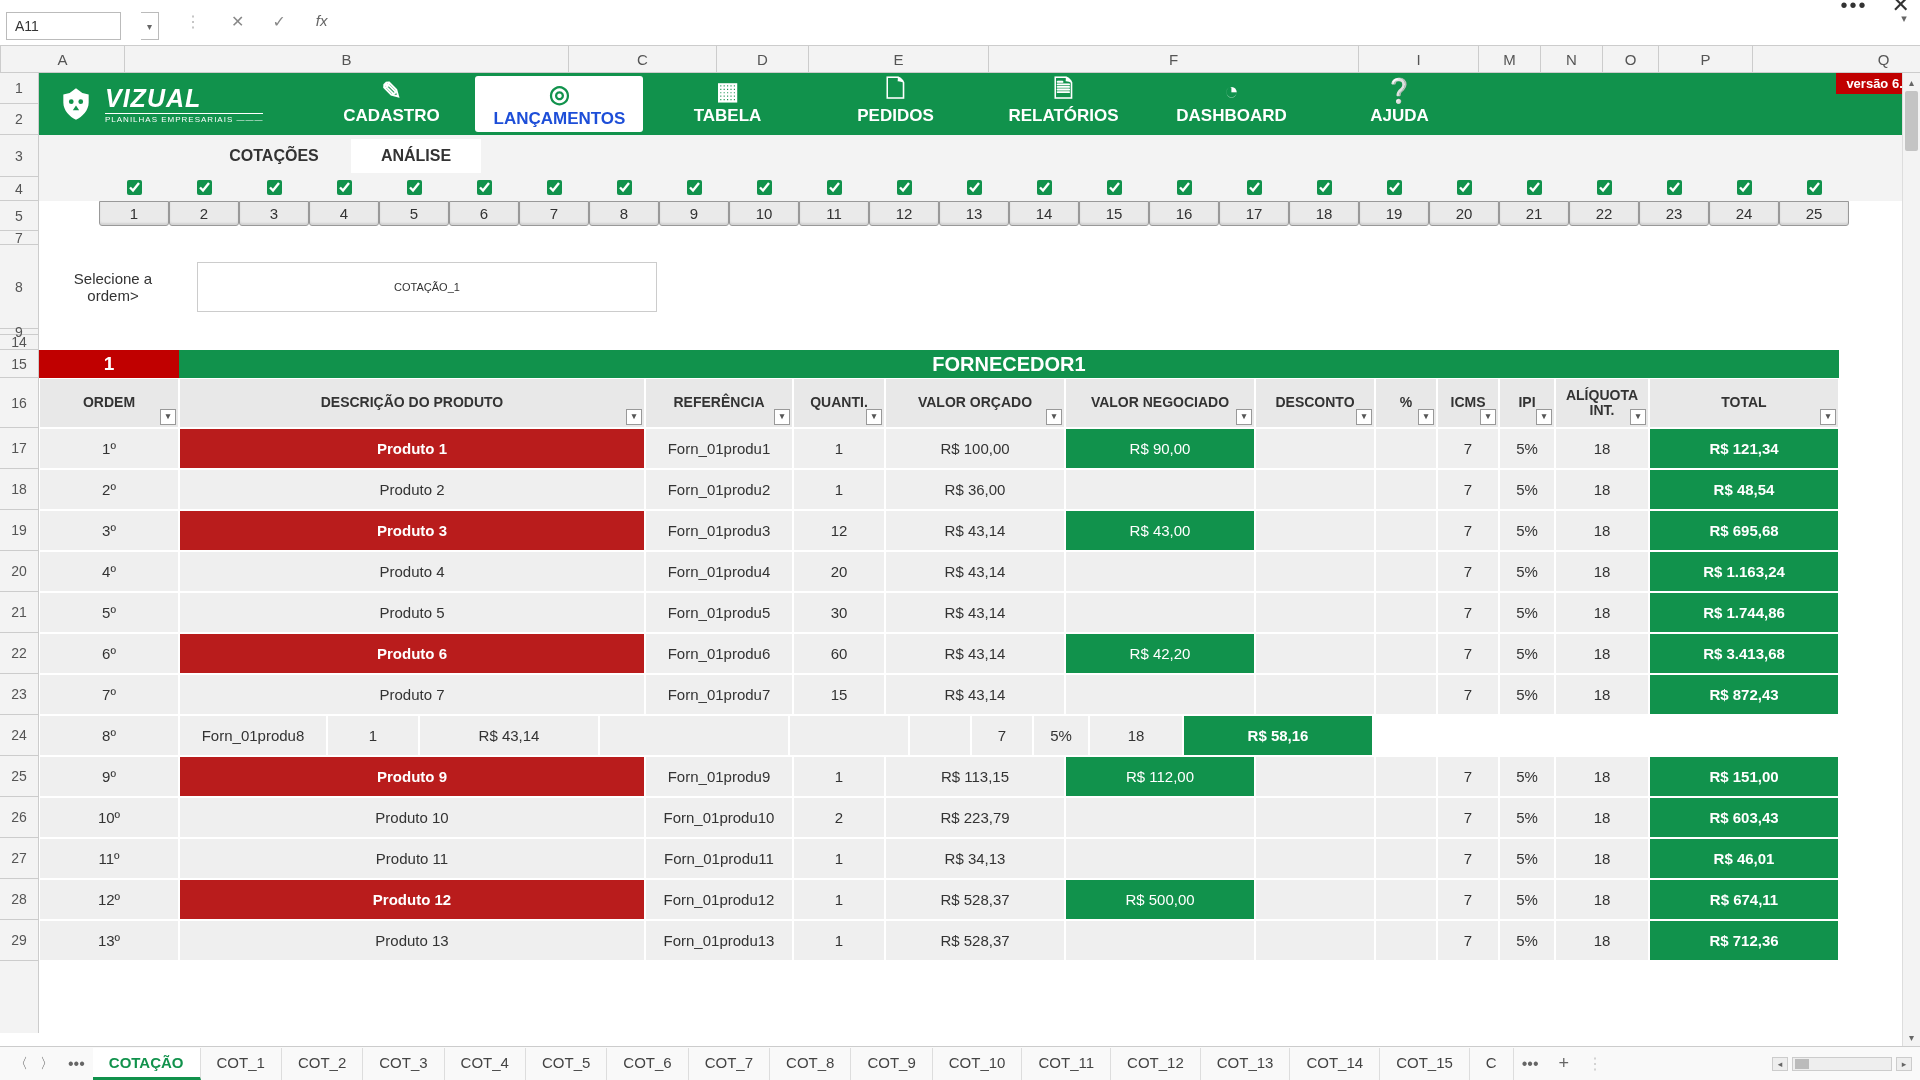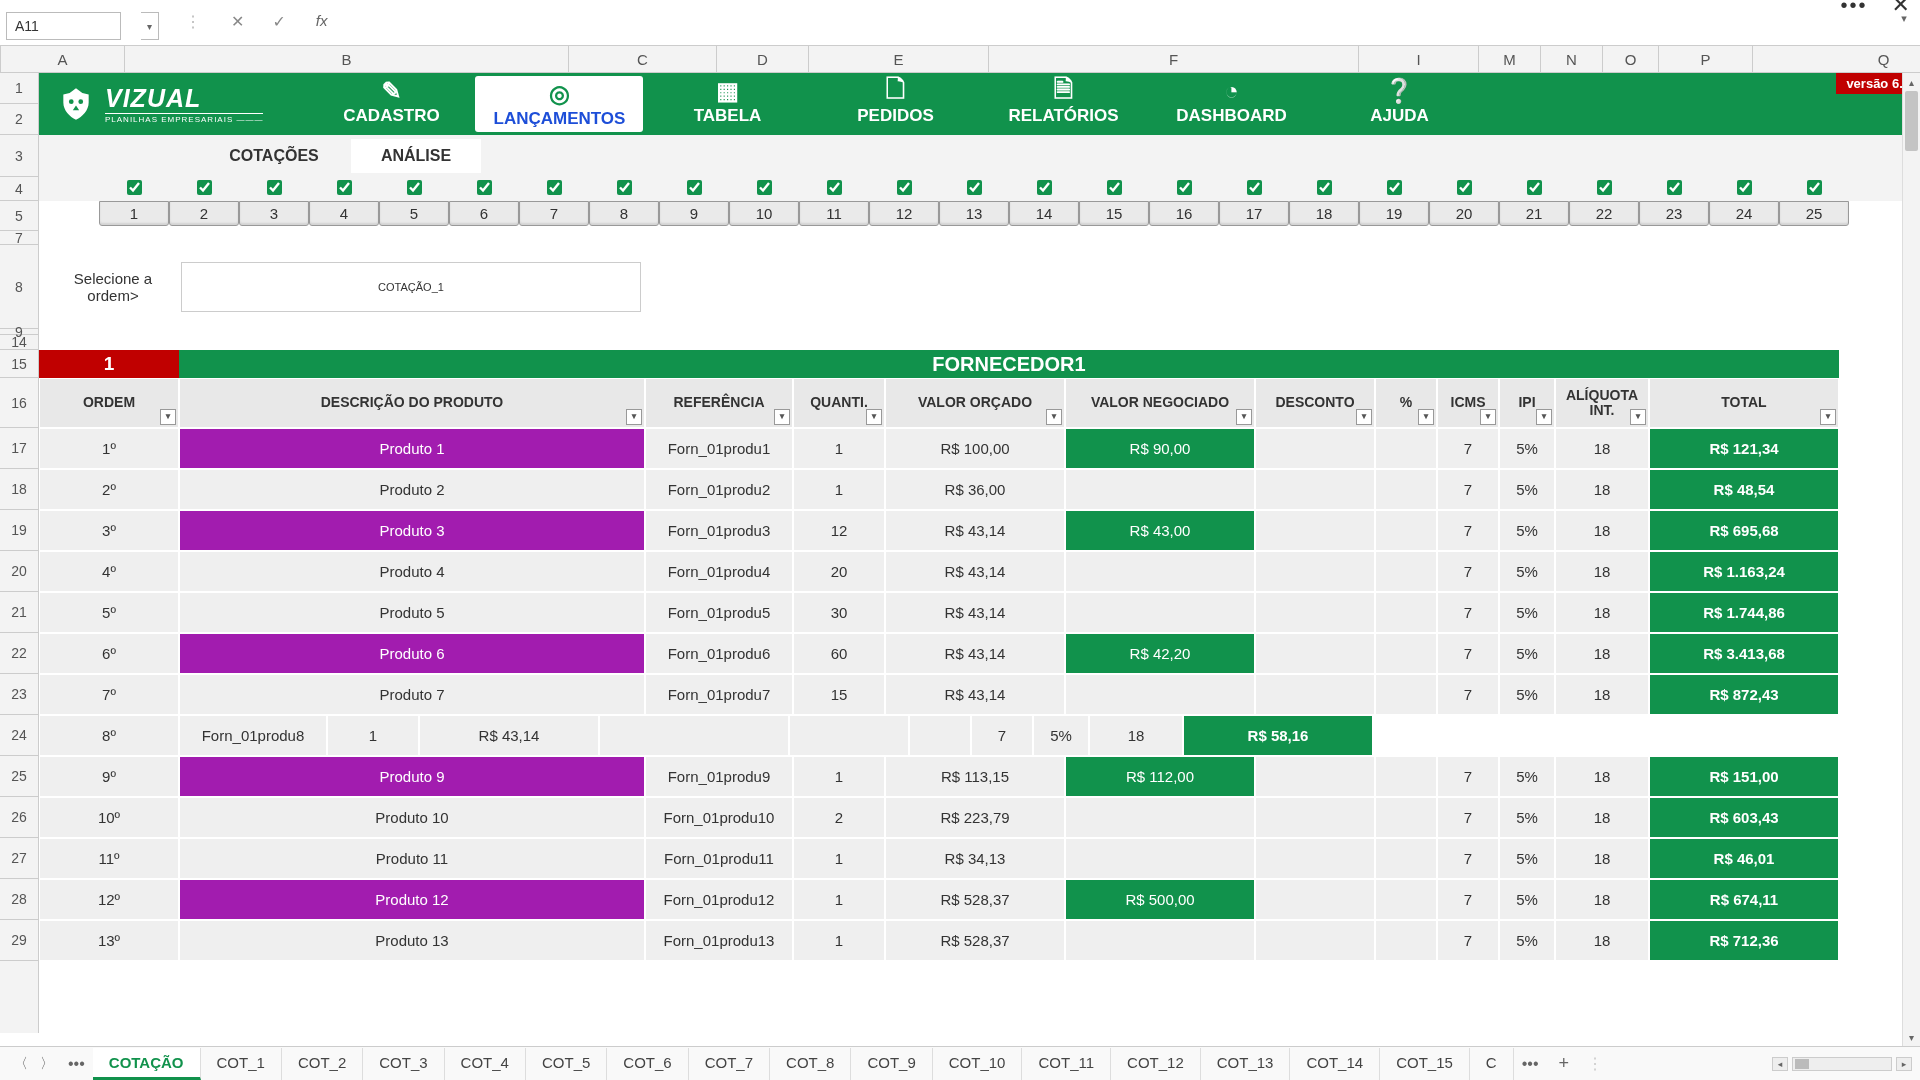--- a/index.html
+++ b/index.html
@@ -57,39 +57,39 @@
 .chk{width:70px;text-align:center}
 .chk input{width:15px;height:15px;accent-color:#11924c}
 
 
 .num-row{height:30px;display:flex;align-items:flex-start;padding-left:60px;gap:0;background:#fff}
 .num-btn{width:70px;height:25px;background:#eaeaea;border:1px solid #999;border-radius:0 0 3px 3px;text-align:center;font-size:15px;color:#333;display:flex;align-items:center;justify-content:center;margin-right:0;box-shadow:inset 0 -2px 2px rgba(0,0,0,0.1)}
 
 .spacer{height:14px;background:#fff}
 
 
-.dd-row{height:84px;display:flex;align-items:center;padding-left:14px;gap:8px}
+.dd-row{height:84px;display:flex;align-items:center;padding-left:14px;gap:24px}
 .dd-label{width:120px;text-align:center;font-size:15px;color:#333}
 .dd-box{width:460px;height:50px;border:1px solid #ccc;display:flex;align-items:center;justify-content:center;font-size:11px;color:#333;background:#fff}
 
 .thin-gap{height:21px}
 
 
 .tbl-top{height:28px;display:flex}
 .tbl-top .c1{width:140px;background:#c00000;color:#fff;font-weight:700;font-size:19px;text-align:center;display:flex;align-items:center;justify-content:center}
 .tbl-top .c2{flex:1;background:#11924c;color:#fff;font-weight:700;font-size:20px;text-align:center;display:flex;align-items:center;justify-content:center;margin-right:0}
 
 .tbl-head{height:50px;display:flex;background:#e8e8e8}
 .th{border:1px solid #fff;display:flex;align-items:center;justify-content:center;font-size:14px;font-weight:700;color:#333;position:relative;text-align:center;line-height:1.1}
 .th .fdd{position:absolute;right:2px;bottom:2px;width:16px;height:16px;background:#fff;border:1px solid #999;font-size:9px;display:flex;align-items:center;justify-content:center;color:#555}
 
 
 .tr{height:41px;display:flex}
 .td{border:1px solid #fff;display:flex;align-items:center;justify-content:center;font-size:15px;color:#333;background:#efefef}
-.td.hl{background:#a21caf;color:#fff;font-weight:400}
+.td.hl{background:#b91c1c;color:#fff;font-weight:700}
 .td.tot{background:#11924c;color:#fff;font-weight:700}
 .td.neg{background:#11924c;color:#fff;font-weight:400}
 
 
 .w-ordem{width:140px}
 .w-desc{width:466px}
 .w-ref{width:148px}
 .w-qt{width:92px}
 .w-vo{width:180px}
 .w-vn{width:190px}

